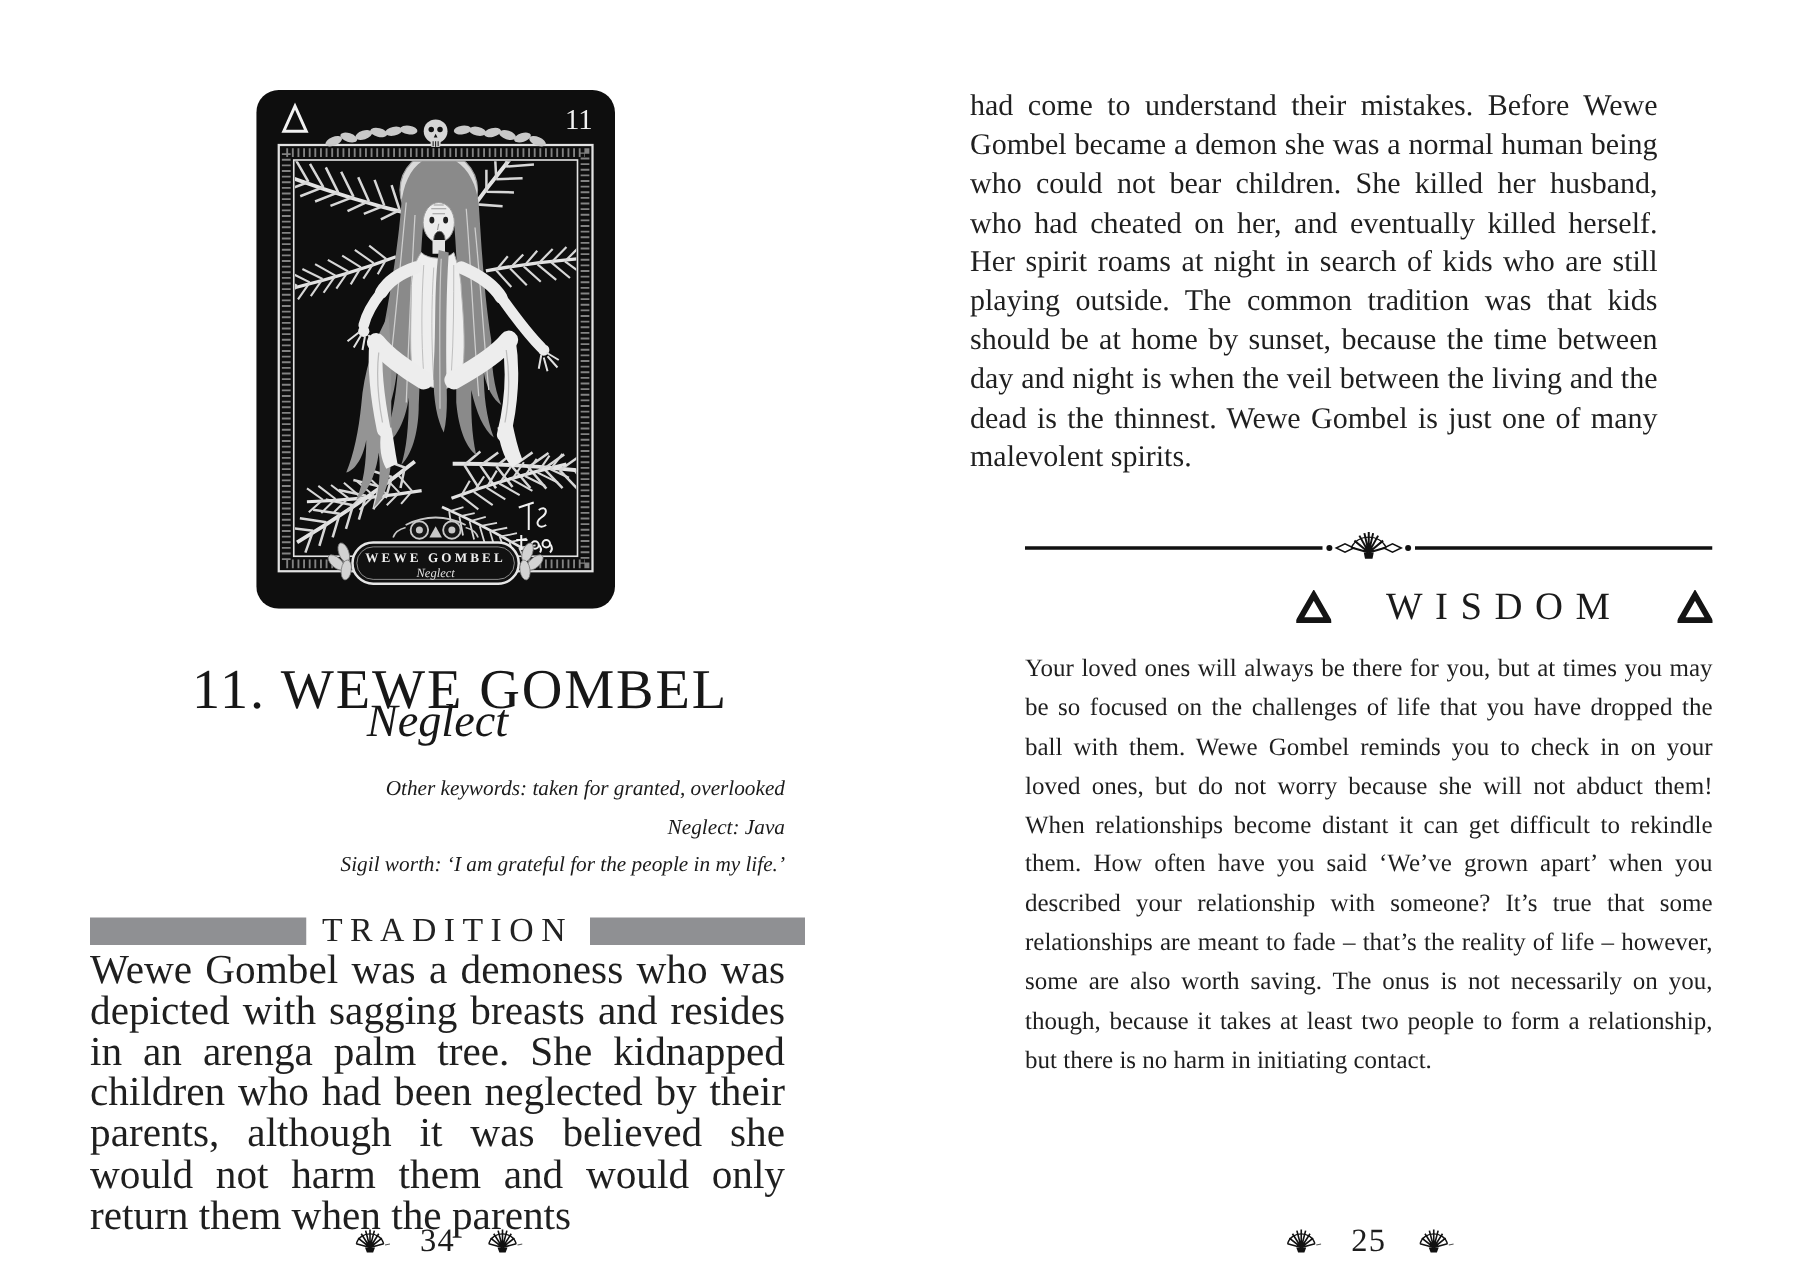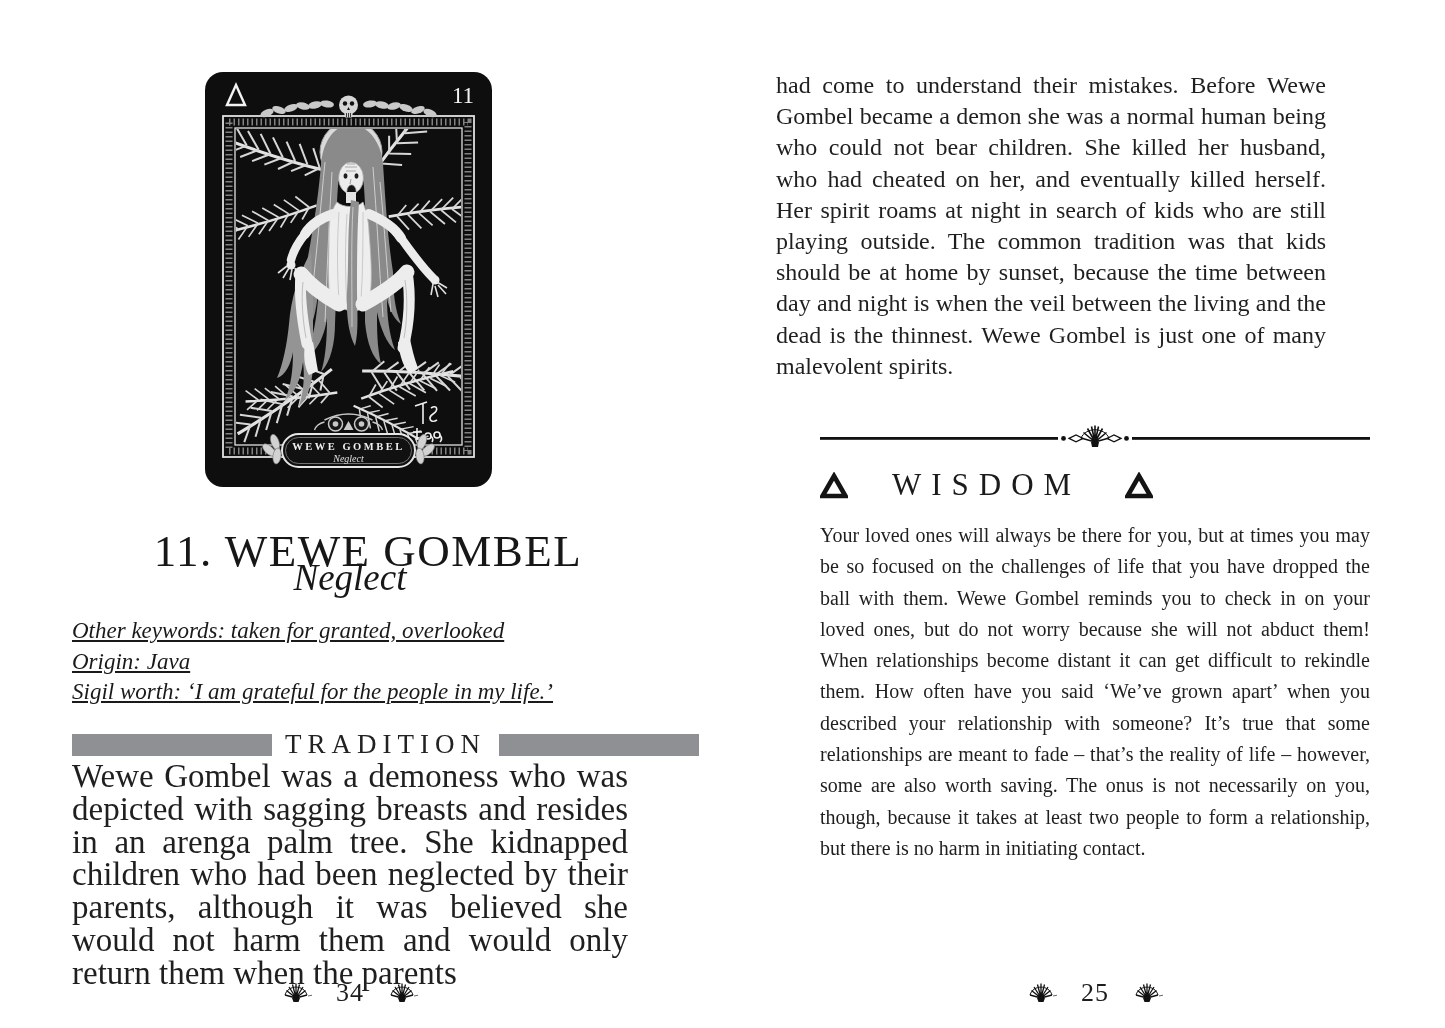--- a/index.html
+++ b/index.html
@@ -27,28 +27,27 @@
   }
   .card-subtitle{
     left:72px;top:556px;width:556px;
     text-align:center;
     font-style:italic;
     font-size:37px;line-height:44px;
     color:#171717;
   }
   .keywords{
     left:72px;top:616px;width:556px;
-    text-align:left;
+    text-align:right;
     font-style:italic;
-    font-size:23px;line-height:30.5px;
+    font-size:17px;line-height:30.5px;
     color:#1a1a1a;
-    text-decoration:underline;
   }
   .section-header{
-    left:72px;top:731px;width:627px;height:28px;
+    left:72px;top:731px;width:572px;height:28px;
     display:flex;align-items:center;gap:13px;
   }
   .section-header .bar{flex:1;height:22px;background:#8f9093;}
   .section-header .hdr-text{
     font-size:27px;letter-spacing:6px;color:#222;white-space:nowrap;
     transform:translateY(-1px);
   }
   .body-text{
     text-align:justify;
     font-size:33px;
@@ -64,21 +63,21 @@
     display:flex;align-items:center;justify-content:center;gap:24px;
   }
   .footer-left{left:72px;width:556px;}
   .footer-right{left:820px;width:550px;}
   .page-number{font-size:26px;color:#1d1d1d;letter-spacing:1px;}
 
   
   .divider{left:820px;top:424px;width:550px;height:28px;}
   .wisdom-header{
     left:820px;top:463px;width:550px;height:44px;
-    display:flex;align-items:center;justify-content:flex-start;gap:44px;
+    display:flex;align-items:center;justify-content:flex-end;gap:44px;
   }
   .wisdom-header .hdr-text{
     font-size:31px;letter-spacing:10px;color:#1b1b1b;white-space:nowrap;
   }
 </style>
 </head>
 <body>
 
 <div class="spread">
 
@@ -234,21 +233,21 @@
         </g>
       </g>
     </svg>
   </div>
 
   <h1 class="abs card-title" style="margin:18px;">11. WEWE GOMBEL</h1>
   <div class="abs card-subtitle">Neglect</div>
 
   <div class="abs keywords">
     <div>Other keywords: taken for granted, overlooked</div>
-    <div>Origin: Java</div>
+    <div>Neglect: Java</div>
     <div>Sigil worth: ‘I am grateful for the people in my life.’</div>
   </div>
 
   <div class="abs section-header">
     <span class="bar"></span>
     <span class="hdr-text">TRADITION</span>
     <span class="bar"></span>
   </div>
 
   <p class="abs body-text body-left">Wewe Gombel was a demoness who was depicted with sagging breasts and resides in an arenga palm tree. She kidnapped children who had been neglected by their parents, although it was believed she would not harm them and would only return them when the parents</p>

